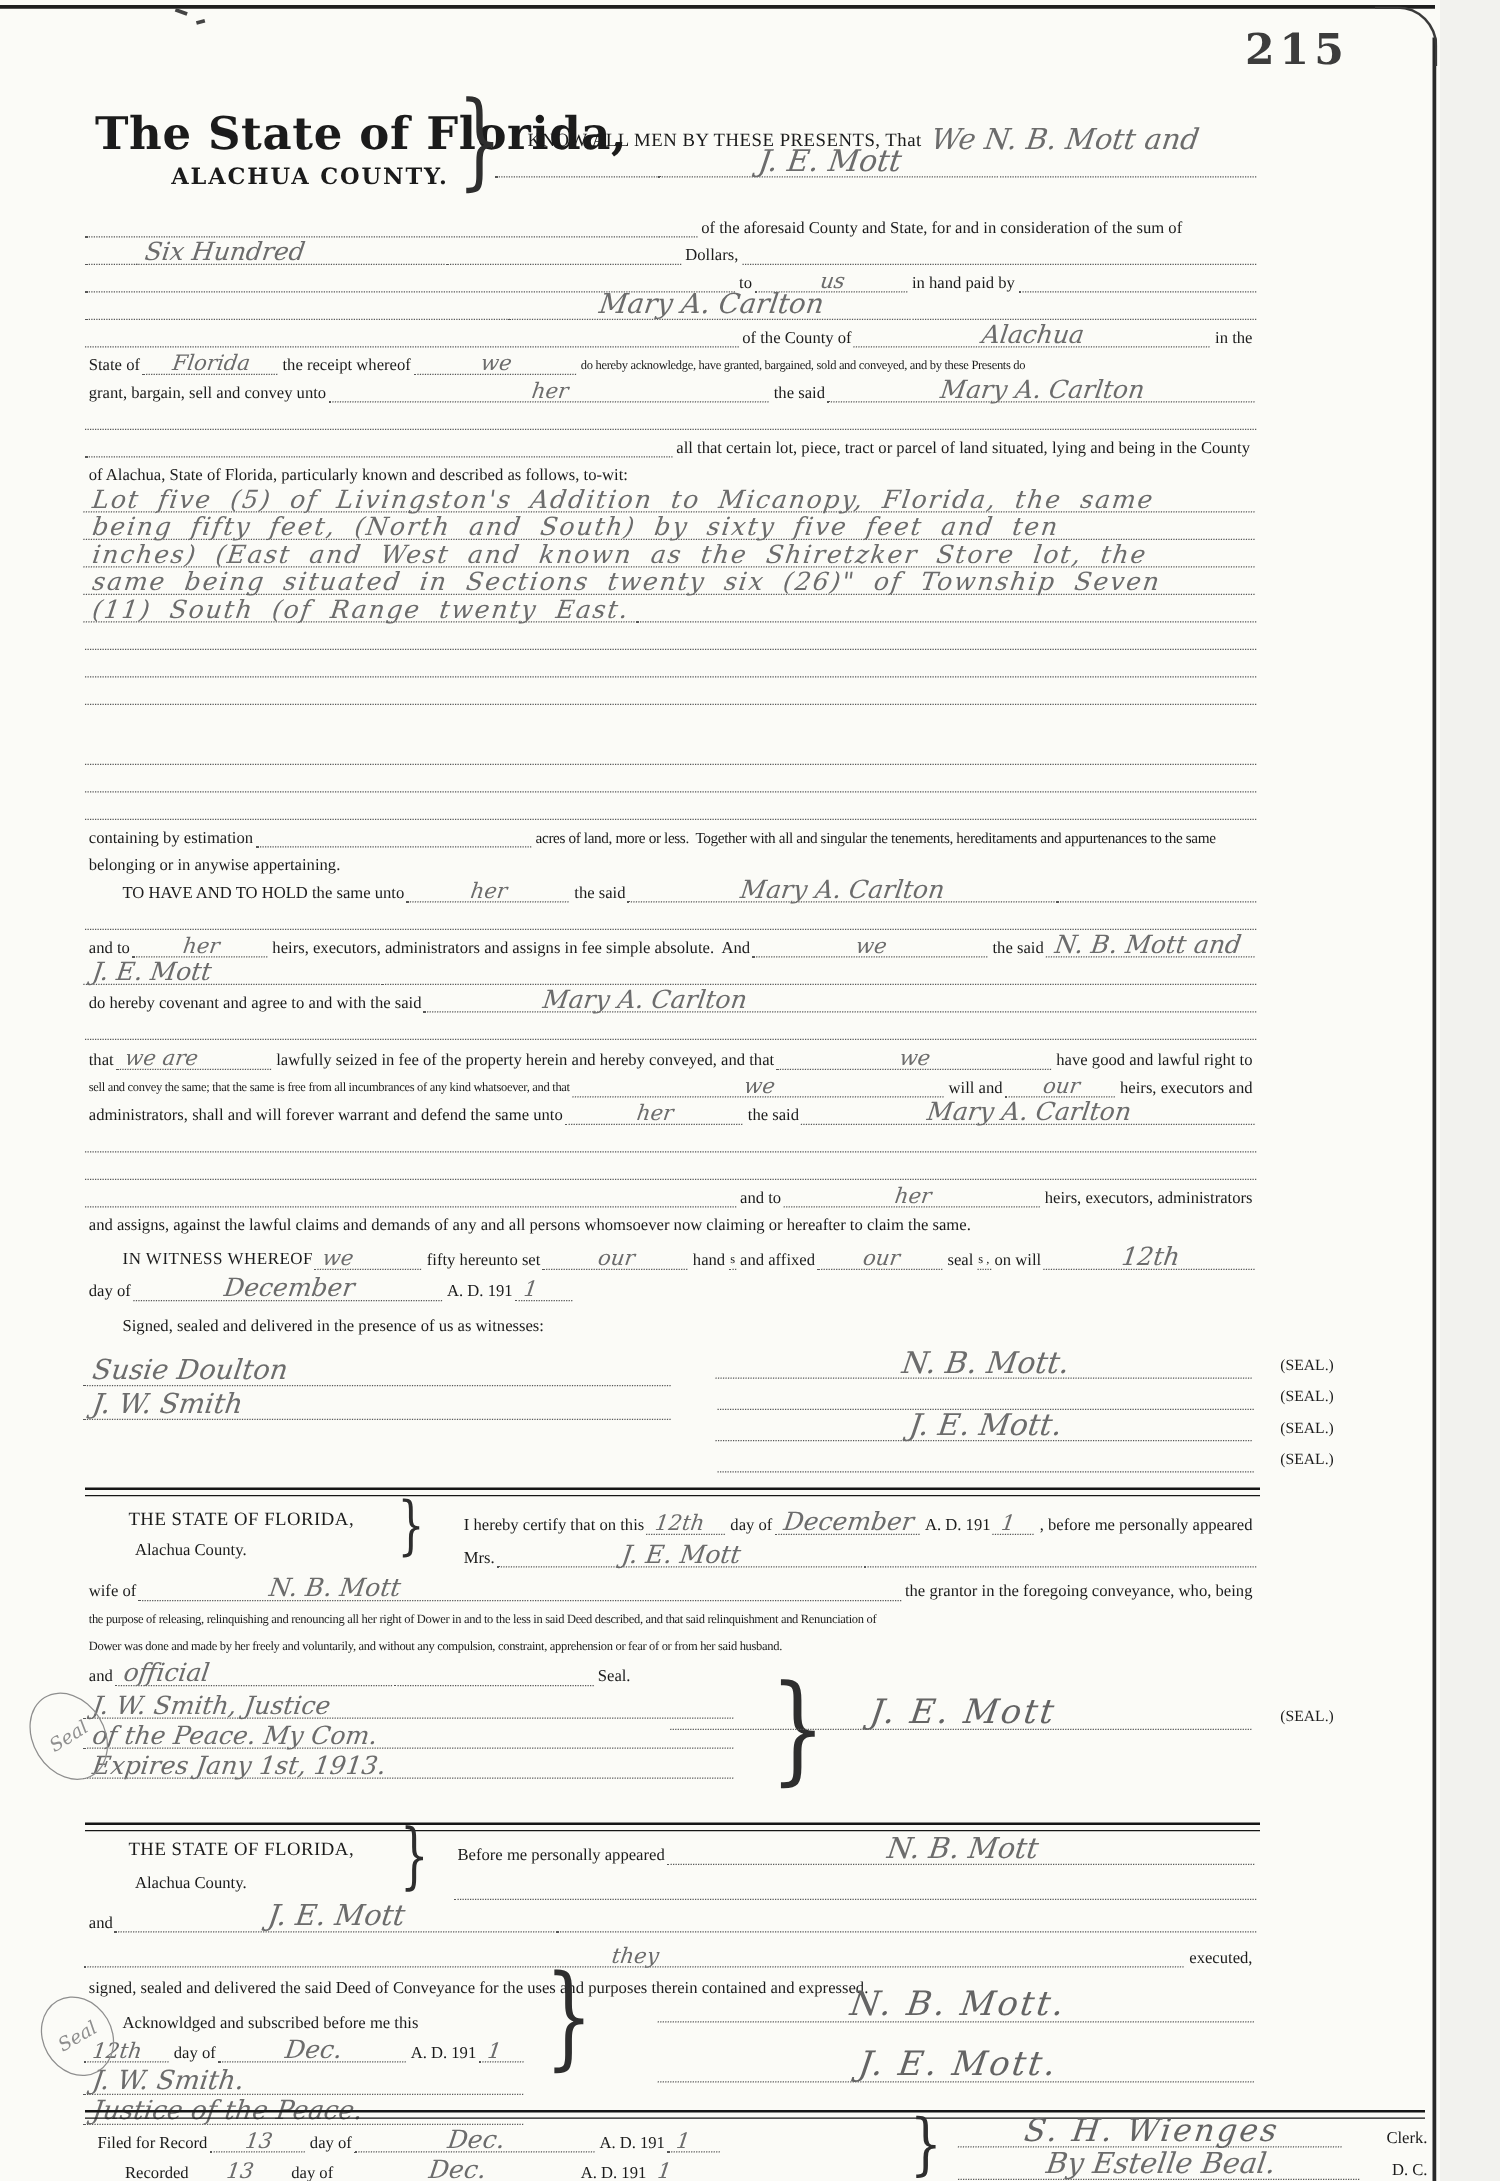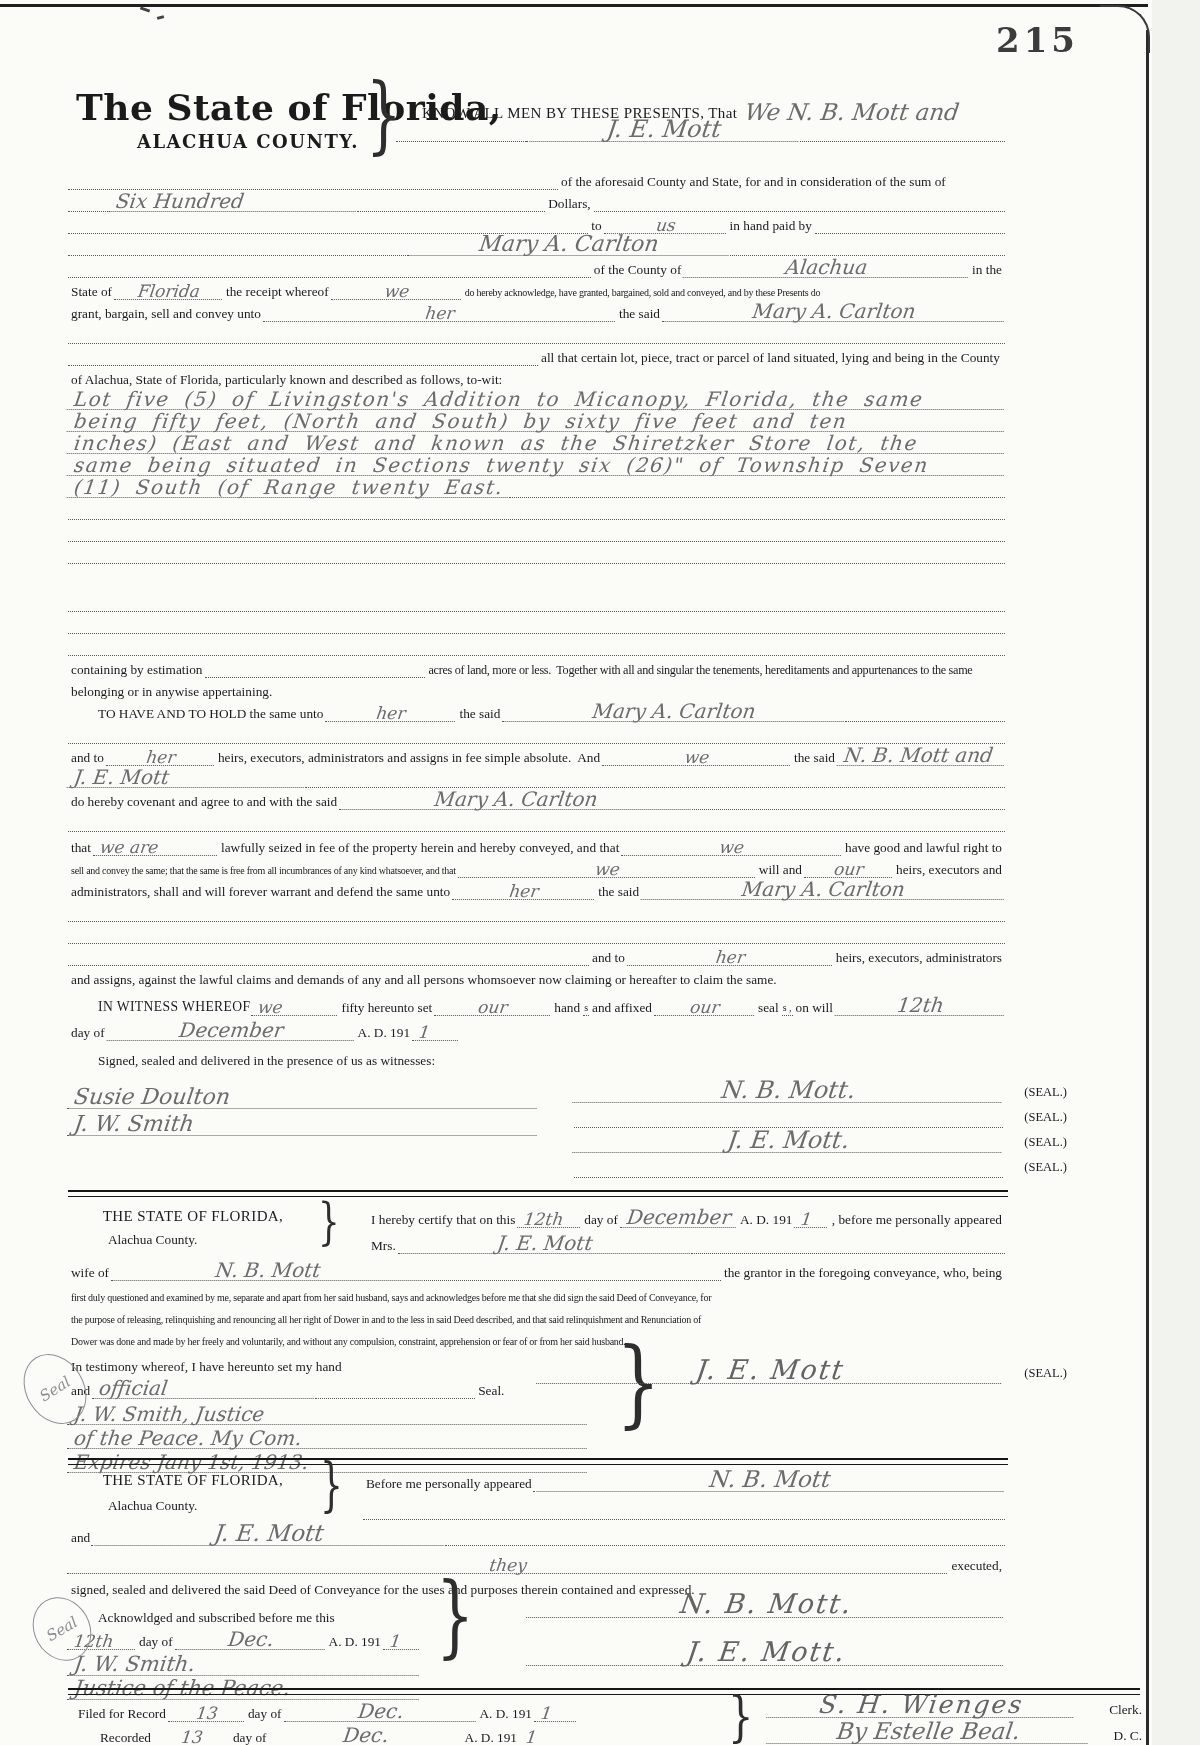--- a/index.html
+++ b/index.html
@@ -319,31 +319,25 @@
       <span class="pt">Mrs.</span>
       <span class="hw d c" style="width:280px">J. E. Mott</span>
       <span class="fill d"></span>
     </div>
     <div class="line" style="margin-top:5px">
       <span class="pt">wife of</span>
       <span class="hw d c" style="width:300px">N. B. Mott</span>
       <span class="fill d"></span>
       <span class="pt">the grantor in the foregoing conveyance, who, being</span>
     </div>
-    <div class="line" style="margin-top:2px">
-        <span class="pt tight">first duly questioned and examined by me, separate and apart from her said husband, says and acknowledges before me that she did sign the said Deed of Conveyance, for</span>
-      </div>
     <div class="line">
         <span class="pt tight">the purpose of releasing, relinquishing and renouncing all her right of Dower in and to the less in said Deed described, and that said relinquishment and Renunciation of</span>
       </div>
     <div class="line">
         <span class="pt tight">Dower was done and made by her freely and voluntarily, and without any compulsion, constraint, apprehension or fear of or from her said husband.</span>
-      </div>
-    <div class="line" style="margin-top:4px">
-        <span class="pt">In testimony whereof, I have hereunto set my hand</span>
       </div>
     <div class="line" style="margin-top:2px;width:540px">
       <span class="pt">and</span>
       <span class="hw d" style="width:210px">official</span>
       <span class="fill d" style="flex:0 1 160px"></span>
       <span class="pt">Seal.</span>
     </div>
     <div class="brace" style="left:548px;top:146px;font-size:70px;transform:scaleY(1.35)">}</div>
 
     <div class="line" style="margin-top:2px;width:520px;height:24px">

